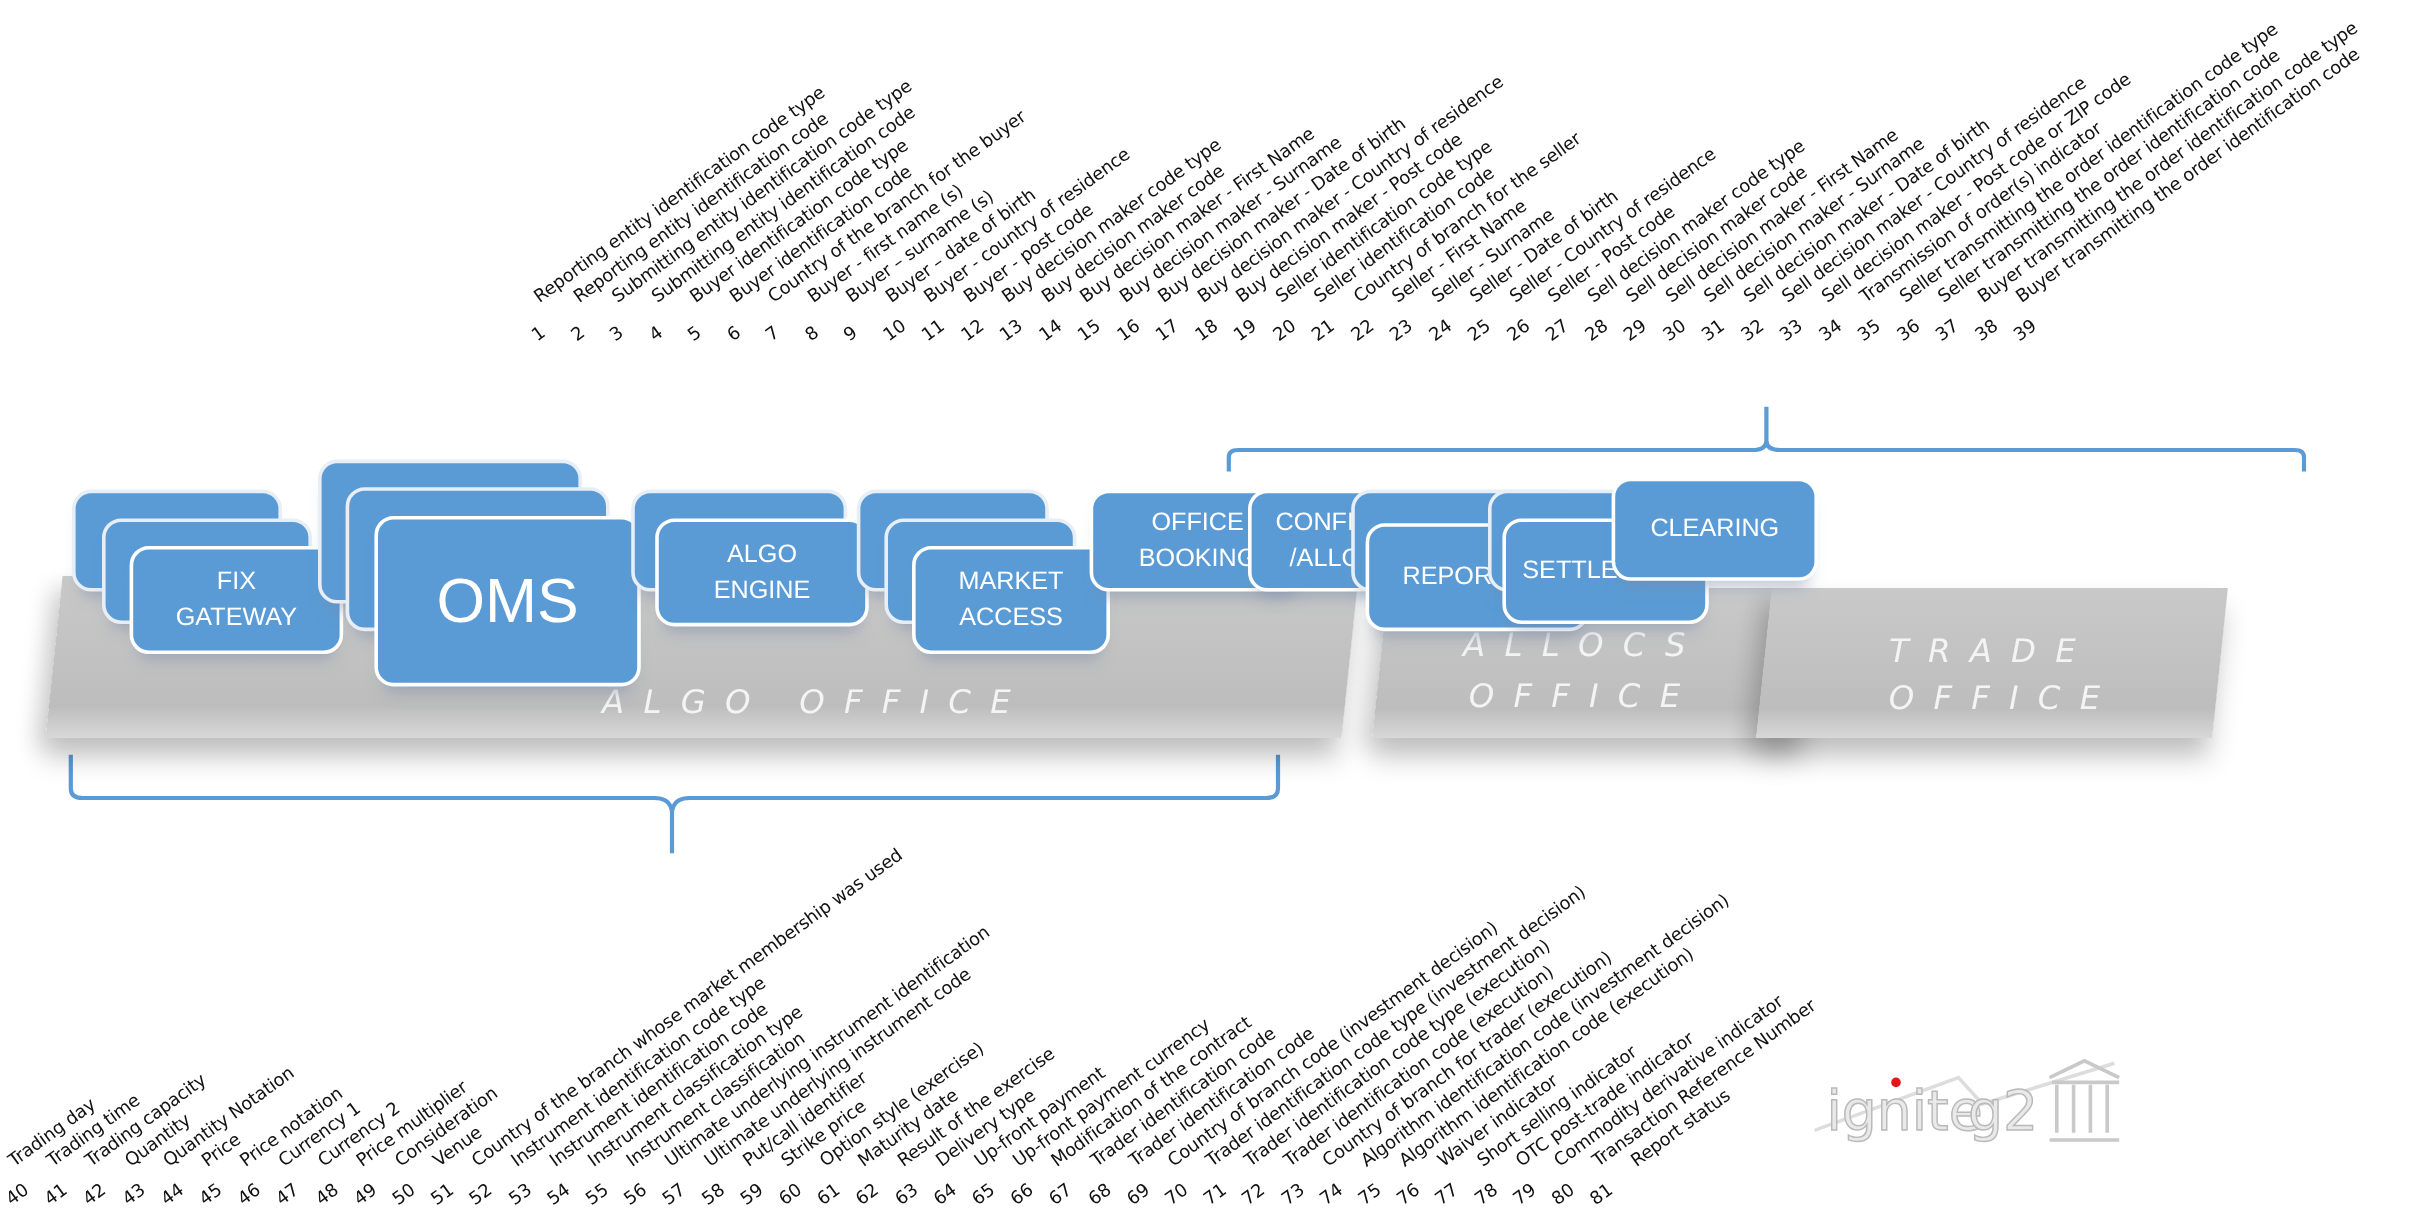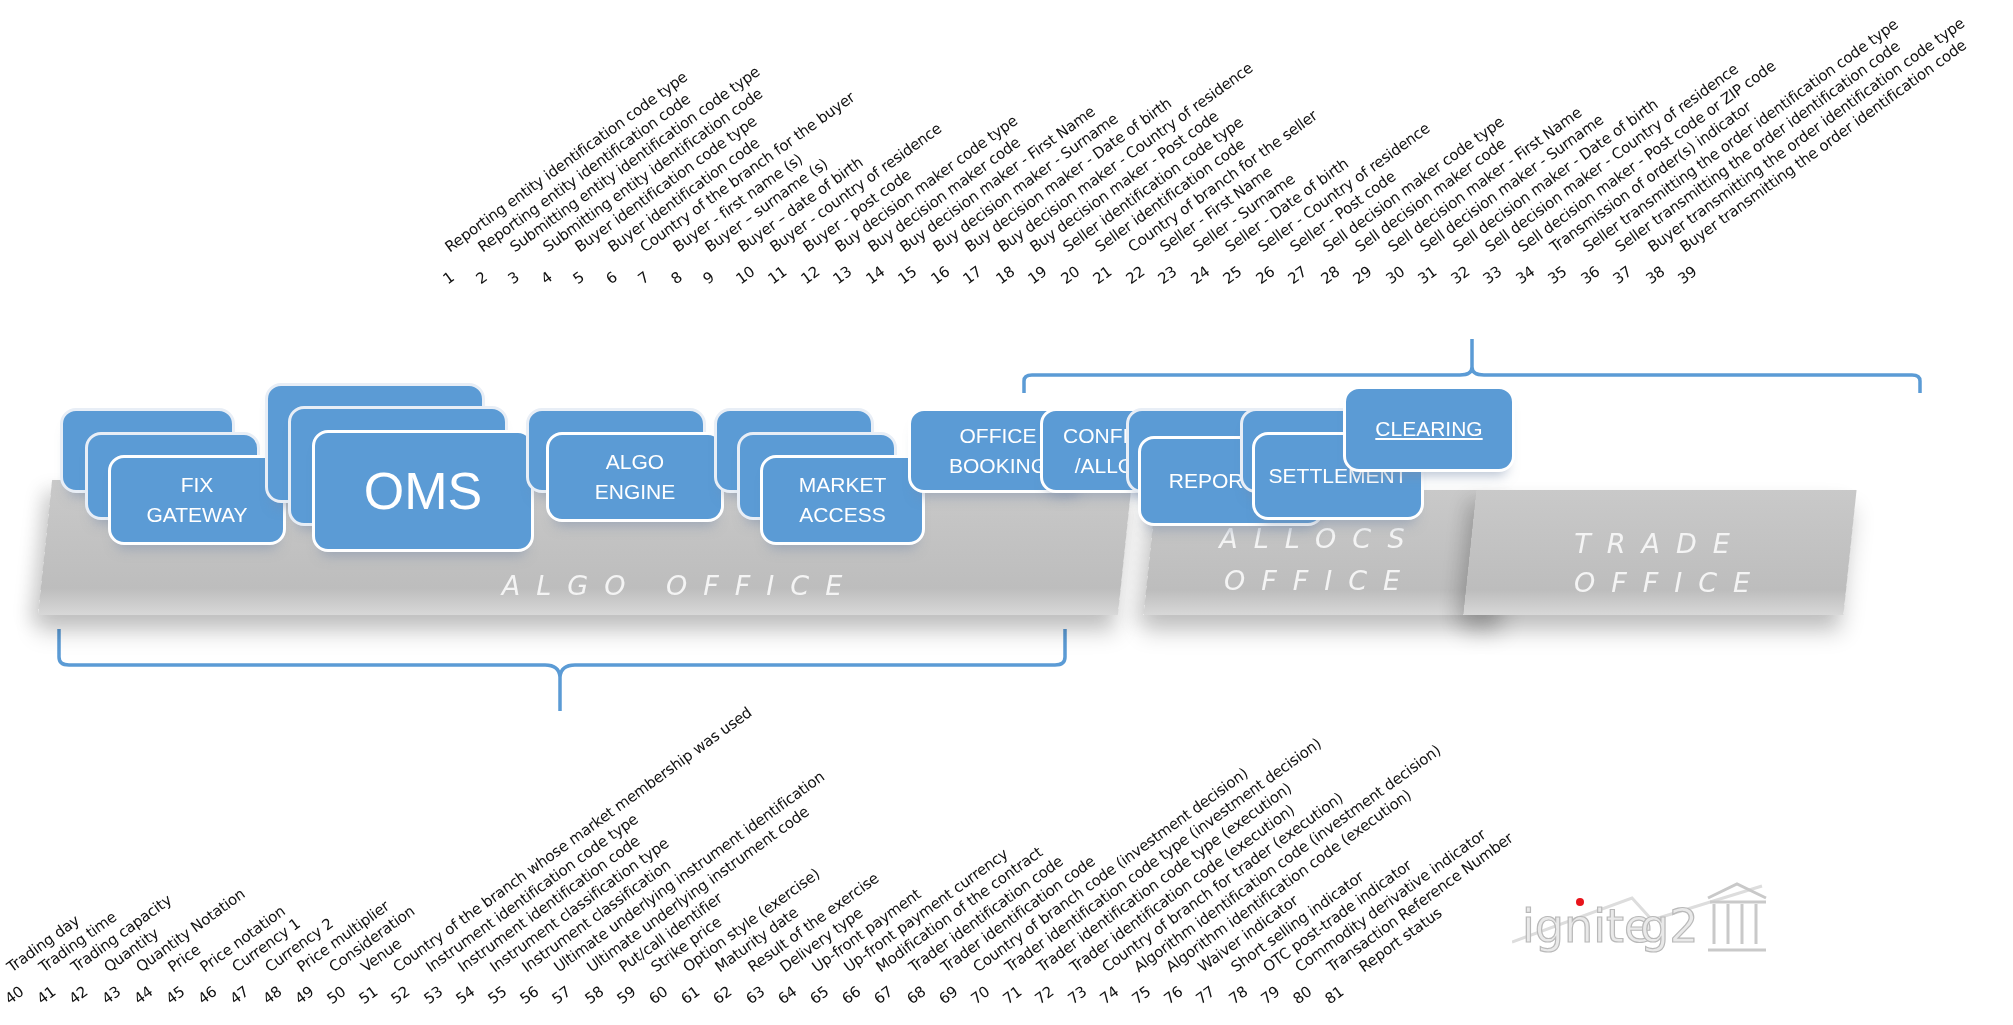--- a/index.html
+++ b/index.html
@@ -45,21 +45,21 @@
 <div class="platform-label" style="left:1560px;top:528px;width:200px;">TRADE</div>
 <div class="platform-label" style="left:1560px;top:567px;width:220px;">OFFICE</div>
 
 <div class="box back" style="left:60px;top:408px;width:175px;height:85px;align-items:flex-start;padding-top:16px;">FIX</div>
 <div class="box back" style="left:85px;top:432px;width:175px;height:88px;align-items:flex-start;padding-top:16px;">FIX</div>
 <div class="box" style="left:108px;top:455px;width:178px;height:90px;">FIX
 GATEWAY</div>
 
 <div class="box back" style="left:265px;top:383px;width:220px;height:120px;"></div>
 <div class="box back" style="left:288px;top:406px;width:220px;height:120px;"></div>
-<div class="box" style="left:312px;top:430px;width:222px;height:122px;font-size:52px;">OMS</div>
+<div class="box" style="left:312px;top:430px;width:222px;height:142px;font-size:52px;">OMS</div>
 
 <div class="box back" style="left:526px;top:408px;width:180px;height:85px;align-items:flex-start;padding-top:16px;">ALGO</div>
 <div class="box" style="left:546px;top:432px;width:178px;height:90px;">ALGO
 ENGINE</div>
 
 <div class="box back" style="left:714px;top:408px;width:160px;height:85px;align-items:flex-start;padding-top:16px;">MARKET</div>
 <div class="box back" style="left:737px;top:432px;width:160px;height:88px;align-items:flex-start;padding-top:16px;">MARKET</div>
 <div class="box" style="left:760px;top:455px;width:165px;height:90px;">MARKET
 ACCESS</div>
 
@@ -68,21 +68,21 @@
 
 <div class="box" style="left:1040px;top:408px;width:158px;height:85px;">CONFIRMS
 /ALLOCS</div>
 
 <div class="box back" style="left:1126px;top:408px;width:188px;height:85px;"></div>
 <div class="box" style="left:1138px;top:436px;width:186px;height:90px;">REPORTING</div>
 
 <div class="box back" style="left:1240px;top:408px;width:176px;height:85px;justify-content:flex-start;padding-left:28px;">S</div>
 <div class="box" style="left:1252px;top:432px;width:172px;height:88px;">SETTLEMENT</div>
 
-<div class="box" style="left:1343px;top:386px;width:172px;height:86px;text-decoration:underline;">CLEARING</div>
+<div class="box" style="left:1343px;top:398px;width:172px;height:86px;">CLEARING</div>
 
 <div id="top-labels">
     <div class="rot" style="left: 452px; top: 238px;">Reporting entity identification code type</div>
     <div class="num" style="left: 450px; top: 270px;">1</div>
     <div class="rot" style="left: 484.5px; top: 238px;">Reporting entity identification code</div>
     <div class="num" style="left: 482.5px; top: 270px;">2</div>
     <div class="rot" style="left: 517px; top: 238px;">Submitting entity identification code type</div>
     <div class="num" style="left: 515px; top: 270px;">3</div>
     <div class="rot" style="left: 549.5px; top: 238px;">Submitting entity identification code</div>
     <div class="num" style="left: 547.5px; top: 270px;">4</div>

